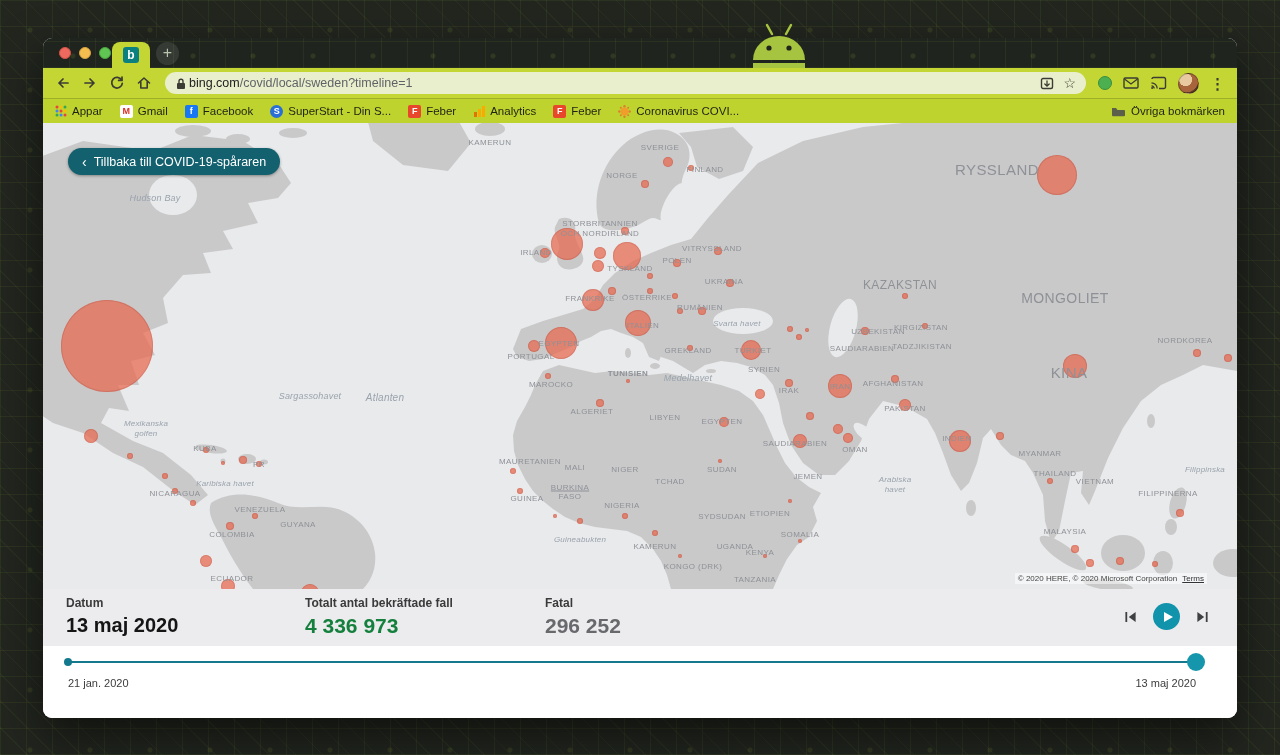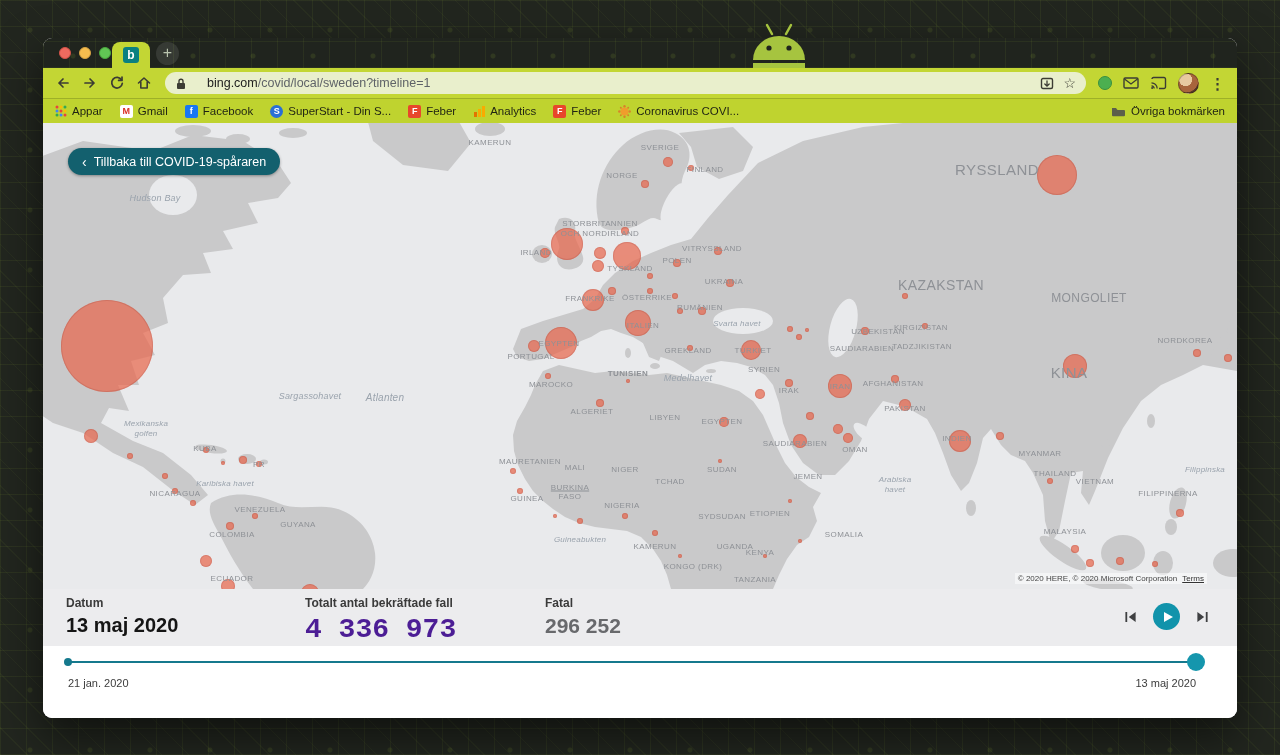--- a/index.html
+++ b/index.html
@@ -38,21 +38,21 @@
   .tab{position:absolute;left:69px;top:4px;width:38px;height:26px;background:#c3d634;
     border-radius:8px 8px 0 0;display:flex;align-items:center;justify-content:center;}
   .favicon{width:16px;height:16px;border-radius:3px;background:#0a8080;color:#fff;
     font-weight:bold;font-size:12px;line-height:16px;text-align:center;}
   .newtab{position:absolute;left:113px;top:4px;width:23px;height:23px;border-radius:50%;
     background:rgba(255,255,255,0.10);color:#b9c4ae;font-size:16px;line-height:22px;text-align:center;}
   
   .toolbar{height:30px;background:#c3d634;display:flex;align-items:center;padding:0 8px;gap:4px;}
   .navbtn{width:23px;height:23px;display:flex;align-items:center;justify-content:center;border-radius:50%;}
   .omnibox{height:22px;background:#e9efcc;border-radius:12px;display:flex;align-items:center;
-    padding:0 10px;gap:20px;margin:0 6px;flex:1;min-width:0;}
+    padding:0 10px;gap:2px;margin:0 6px;flex:1;min-width:0;}
   .url{font-size:12.5px;color:#202020;white-space:nowrap;overflow:hidden;flex:1;}
   .url .path{color:#5f6368;}
   .ob-right{display:flex;align-items:center;gap:9px;margin-left:auto;}
   .star{font-size:14px;color:#3c3c34;line-height:14px;}
   .rightcluster{display:flex;align-items:center;gap:11px;padding:0 4px 0 2px;}
   .ext-green{width:14px;height:14px;border-radius:50%;background:#4caf50;border:1px solid #3b8f3f;box-sizing:border-box;}
   .avatar{width:21px;height:21px;border-radius:50%;background:radial-gradient(circle at 35% 30%,#e8c9a0 0 35%,#a8653c 36% 70%,#5a3a28 71%);border:1px solid rgba(0,0,0,0.25);box-sizing:border-box;}
   .menudots{font-size:15px;color:#3c3c34;font-weight:bold;line-height:15px;}
   
   .bookmarks{height:24px;background:#bfd32f;border-top:1px solid rgba(60,70,20,0.25);
@@ -75,21 +75,21 @@
   .attrib{position:absolute;right:30px;bottom:5px;font-size:8px;color:#444;
     background:rgba(255,255,255,0.5);padding:1px 3px;z-index:6;margin-left:12px;}
   .attrib .terms{text-decoration:underline;margin-left:5px;color:#333;}
   
   .statsbar{height:57px;background:#ececee;position:relative;}
   .stat{position:absolute;top:7px;}
   .stat .lab{font-size:12px;font-weight:bold;color:#3a3a3a;}
   .stat .val{font-size:20px;font-weight:bold;color:#151515;margin-top:4px;}
   #stat-date{left:23px;}
   #stat-conf{left:262px;}
-  #stat-conf .val{color:#4c1d95;font-size:28px;font-family:Liberation Mono, monospace;}
+  #stat-conf .val{color:#15803d;font-size:21px;}
   #stat-fatal{left:502px;}
   #stat-fatal .val{color:#68696c;font-size:21px;}
   .controls{position:absolute;right:26px;top:14px;display:flex;align-items:center;gap:15px;}
   .skipbtn{width:16px;height:16px;display:flex;align-items:center;justify-content:center;}
   .playbtn{width:27px;height:27px;border-radius:50%;background:#1193ab;display:flex;align-items:center;justify-content:center;}
   .play-tri{width:0;height:0;border-left:9px solid #fff;border-top:5.5px solid transparent;border-bottom:5.5px solid transparent;margin-left:3px;}
   
   .sliderarea{height:73px;background:#fff;position:relative;}
   .track{position:absolute;left:25px;right:41px;top:15px;height:2px;background:#15798d;}
   .startdot{position:absolute;left:21px;top:12px;width:8px;height:8px;border-radius:50%;background:#15798d;}
@@ -400,22 +400,22 @@
         <span class="maplabel" style="left: 681px; top: 158px;">UKRAINA</span>
         <span class="maplabel" style="left: 547px; top: 175px;">FRANKRIKE</span>
         <span class="maplabel" style="left: 604px; top: 174px;">ÖSTERRIKE</span>
         <span class="maplabel" style="left: 657px; top: 184px;">RUMÄNIEN</span>
         <span class="maplabel water" style="left: 694px; top: 200px;">Svarta havet</span>
         <span class="maplabel" style="left: 600px; top: 202px;">ITALIEN</span>
         <span class="maplabel" style="left: 516px; top: 220px;">EGYPTEN</span>
         <span class="maplabel" style="left: 488px; top: 233px;">PORTUGAL</span>
         <span class="maplabel" style="left: 645px; top: 227px;">GREKLAND</span>
         <span class="maplabel" style="left: 710px; top: 227px;">TURKIET</span>
-        <span class="maplabel" style="left: 857px; top: 162px; font-size: 14px; margin-left: 41px;">KAZAKSTAN</span>
-        <span class="maplabel" style="left: 1022px; top: 175px; font-size: 12px; margin-left: 24px;">MONGOLIET</span>
+        <span class="maplabel" style="left: 857px; top: 162px; font-size: 12px;">KAZAKSTAN</span>
+        <span class="maplabel" style="left: 1022px; top: 175px; font-size: 14px;">MONGOLIET</span>
         <span class="maplabel" style="left: 835px; top: 208px;">UZBEKISTAN</span>
         <span class="maplabel" style="left: 878px; top: 204px;">KIRGIZISTAN</span>
         <span class="maplabel" style="left: 819px; top: 225px;">SAUDIARABIEN</span>
         <span class="maplabel" style="left: 879px; top: 223px;">TADZJIKISTAN</span>
         <span class="maplabel" style="left: 1026px; top: 249px; font-size: 15px;">KINA</span>
         <span class="maplabel" style="left: 1142px; top: 217px;">NORDKOREA</span>
         <span class="maplabel water" style="left: 645px; top: 255px; font-size: 9px;">Medelhavet</span>
         <span class="maplabel" style="left: 585px; top: 250px; font-weight: bold;">TUNISIEN</span>
         <span class="maplabel" style="left: 721px; top: 246px;">SYRIEN</span>
         <span class="maplabel" style="left: 746px; top: 267px;">IRAK</span>
@@ -446,21 +446,21 @@
         <span class="maplabel" style="left: 527px; top: 373px;">FASO</span>
         <span class="maplabel" style="left: 579px; top: 382px;">NIGERIA</span>
         <span class="maplabel" style="left: 727px; top: 390px;">ETIOPIEN</span>
         <span class="maplabel" style="left: 679px; top: 393px;">SYDSUDAN</span>
         <span class="maplabel" style="left: 612px; top: 411px; margin-top: 12px;">KAMERUN</span>
         <span class="maplabel water" style="left: 537px; top: 416px;">Guineabukten</span>
         <span class="maplabel" style="left: 692px; top: 423px;">UGANDA</span>
         <span class="maplabel" style="left: 717px; top: 429px;">KENYA</span>
         <span class="maplabel" style="left: 650px; top: 443px;">KONGO (DRK)</span>
         <span class="maplabel" style="left: 712px; top: 456px;">TANZANIA</span>
-        <span class="maplabel" style="left: 757px; top: 411px; margin-left: 44px;">SOMALIA</span>
+        <span class="maplabel" style="left: 757px; top: 411px;">SOMALIA</span>
         <span class="maplabel" style="left: 1022px; top: 408px;">MALAYSIA</span>
         <span class="maplabel" style="left: 484px; top: 375px;">GUINEA</span>
         <span class="maplabel" style="left: 217px; top: 386px;">VENEZUELA</span>
         <span class="maplabel" style="left: 189px; top: 411px;">COLOMBIA</span>
         <span class="maplabel" style="left: 255px; top: 401px;">GUYANA</span>
         <span class="maplabel" style="left: 162px; top: 325px;">KUBA</span>
         <span class="maplabel" style="left: 216px; top: 341px;">PR</span>
         <span class="maplabel" style="left: 132px; top: 370px;">NICARAGUA</span>
         <span class="maplabel water" style="left: 182px; top: 360px;">Karibiska havet</span>
         <span class="maplabel water" style="left: 103px; top: 300px;">Mexikanska</span>

